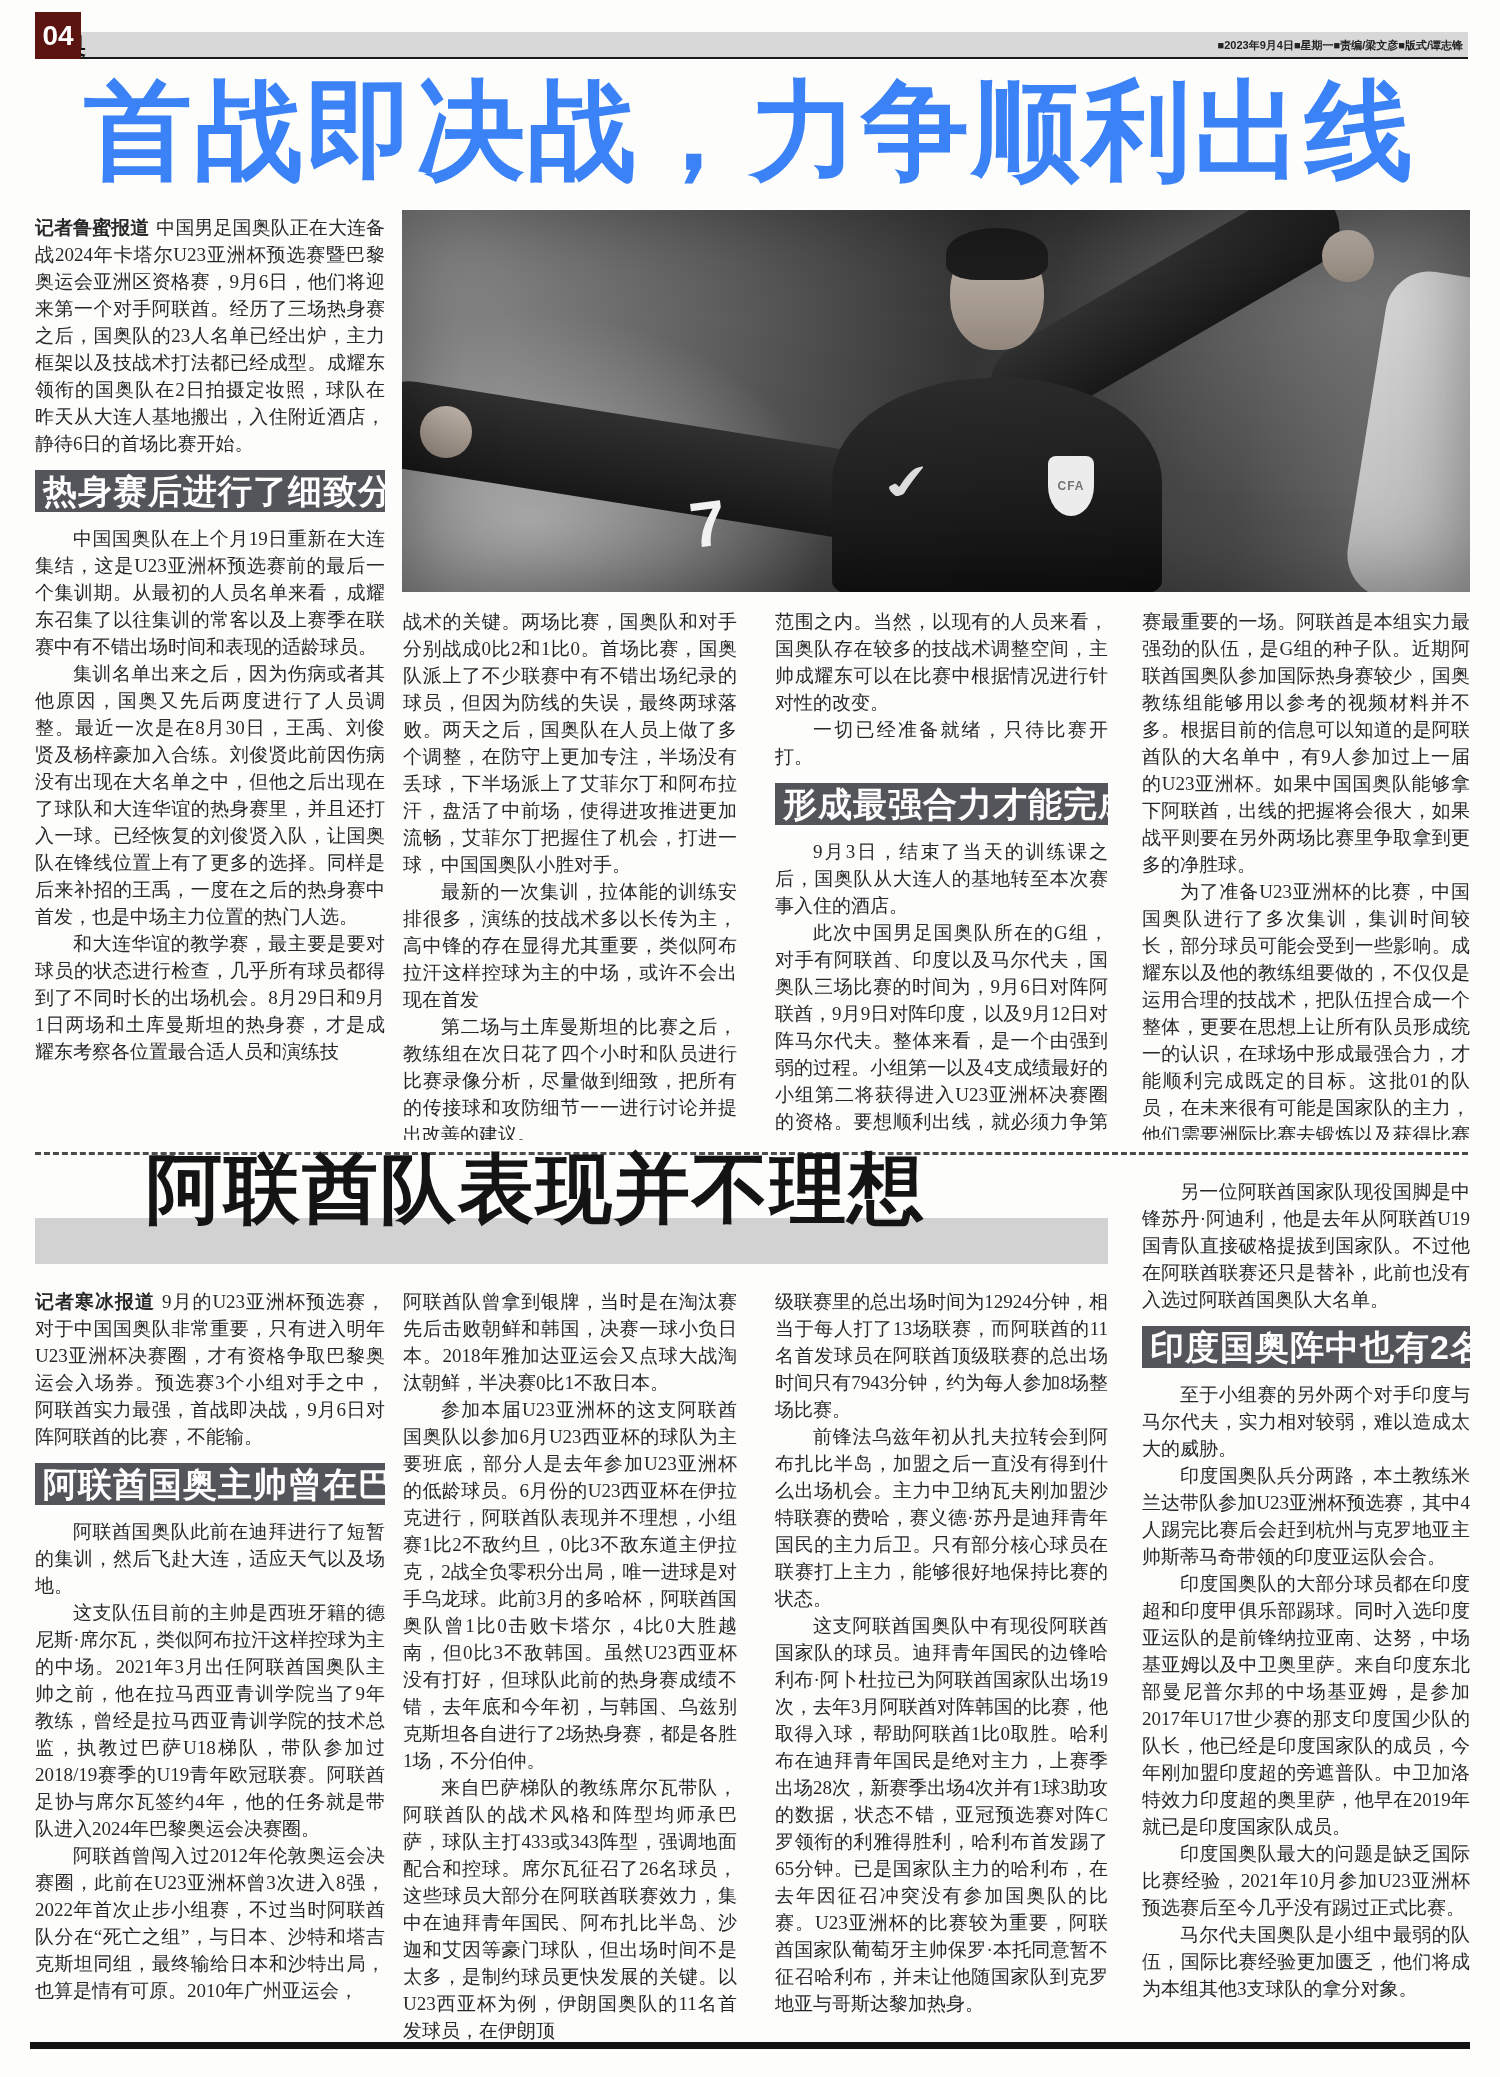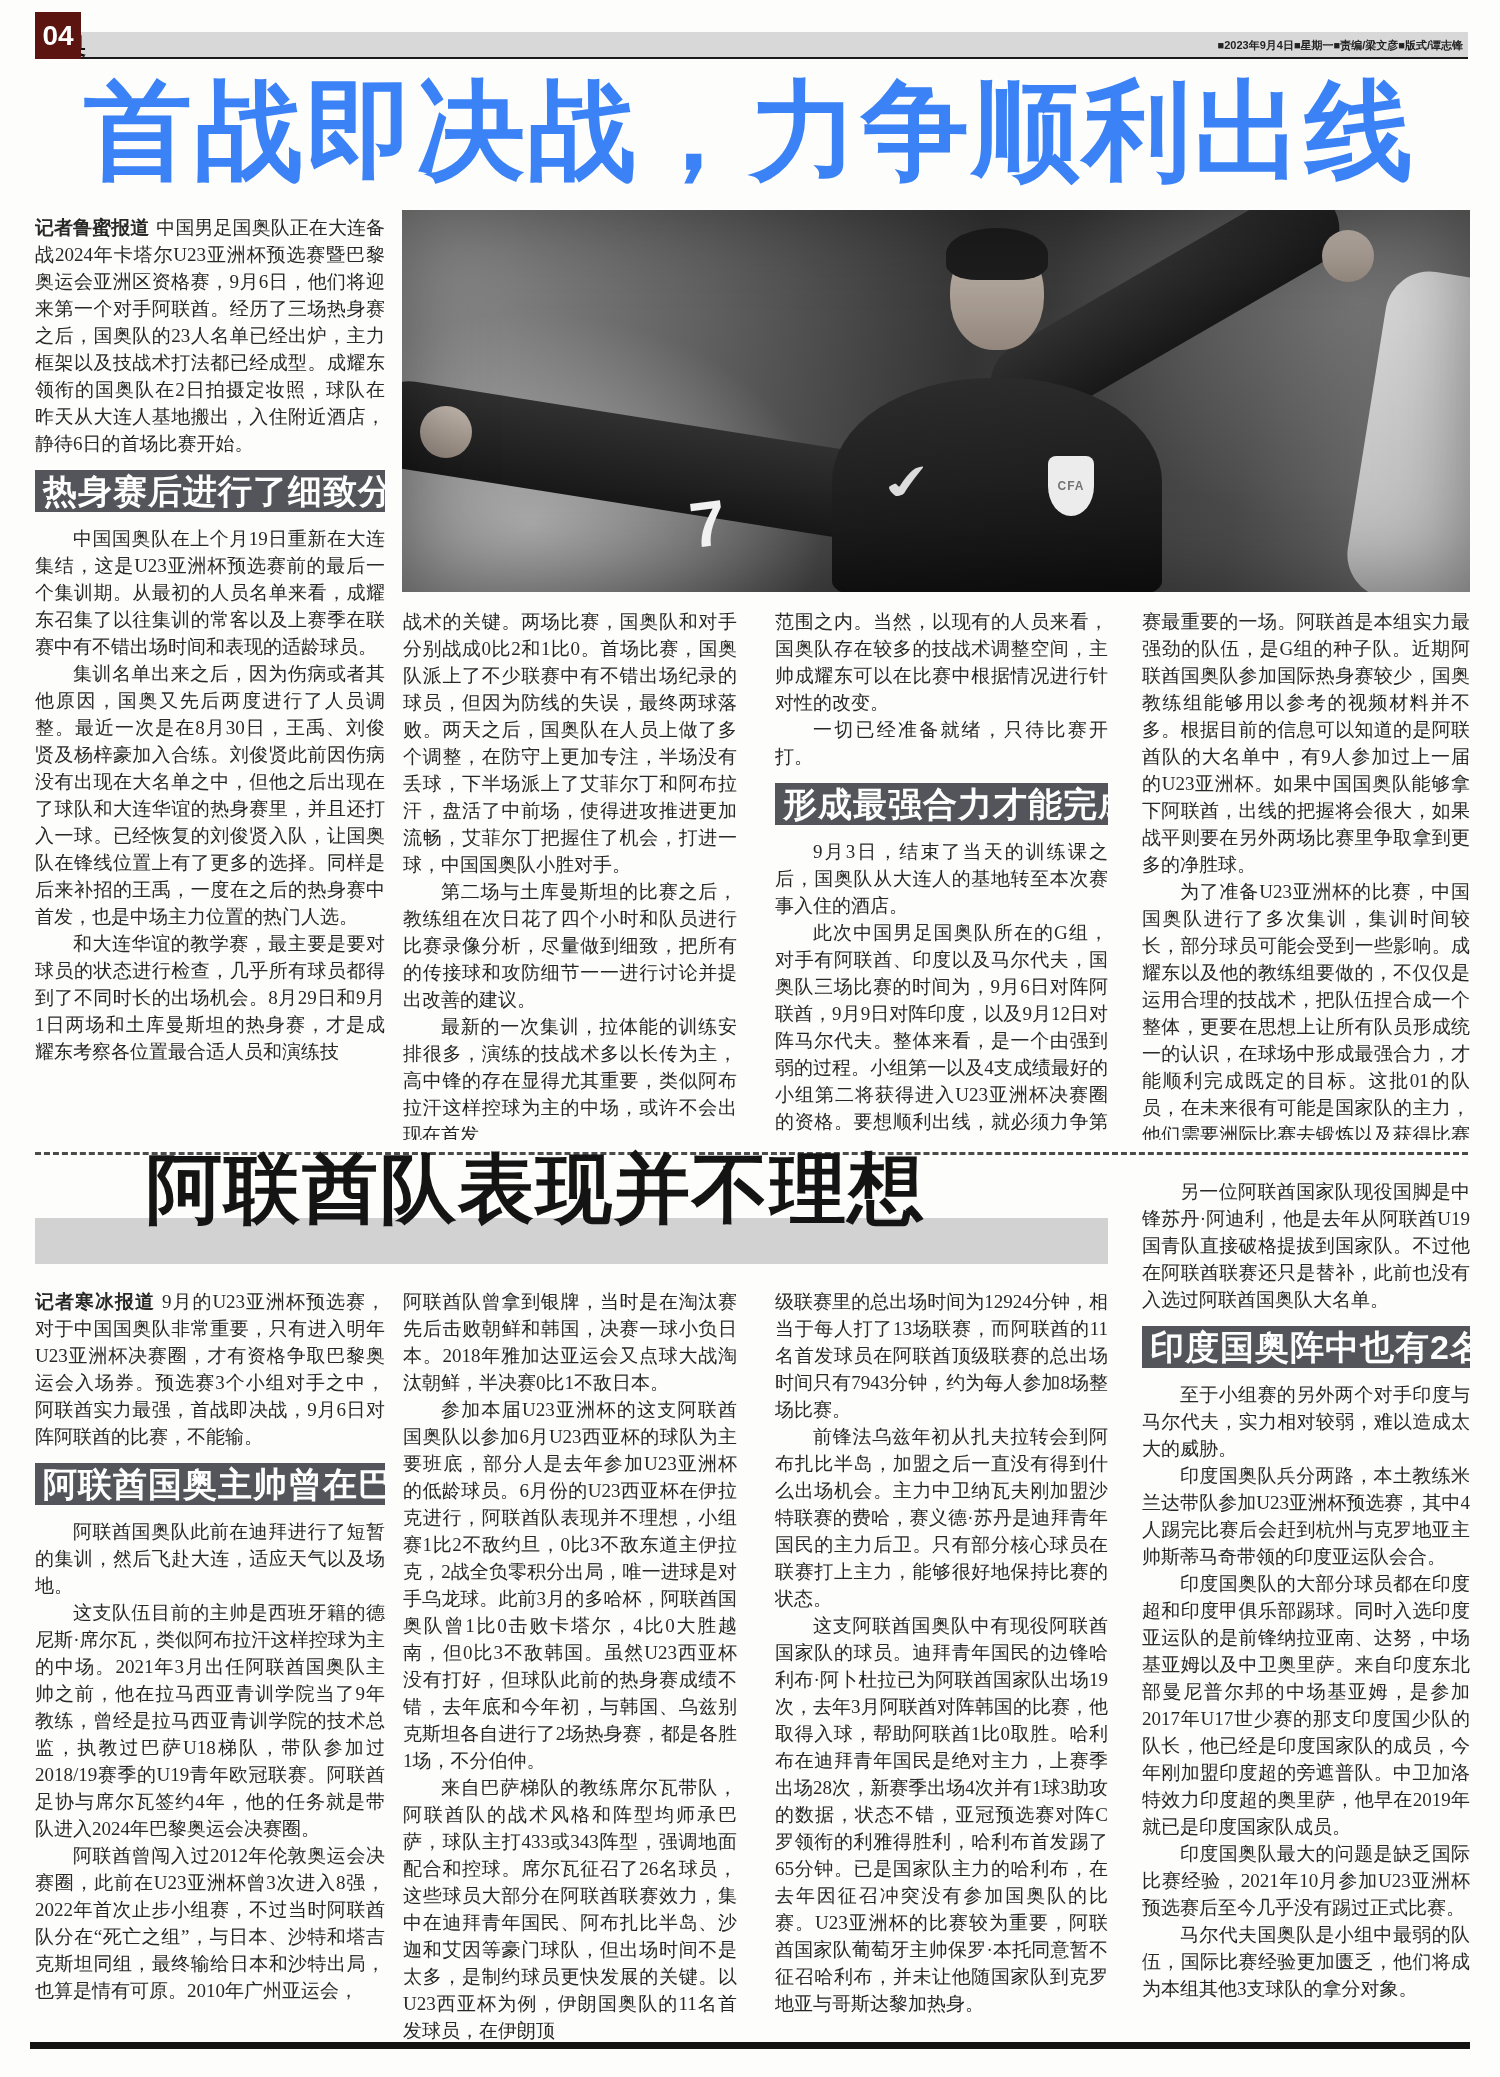--- a/index.html
+++ b/index.html
@@ -146,22 +146,22 @@
   <div class="col" id="s1c1">
     <p class="cont"><b class="reporter">记者鲁蜜报道</b><span>中国男足国奥队正在大连备战2024年卡塔尔U23亚洲杯预选赛暨巴黎奥运会亚洲区资格赛，9月6日，他们将迎来第一个对手阿联酋。经历了三场热身赛之后，国奥队的23人名单已经出炉，主力框架以及技战术打法都已经成型。成耀东领衔的国奥队在2日拍摄定妆照，球队在昨天从大连人基地搬出，入住附近酒店，静待6日的首场比赛开始。</span></p>
     <div class="sec-head">热身赛后进行了细致分析</div>
     <p>中国国奥队在上个月19日重新在大连集结，这是U23亚洲杯预选赛前的最后一个集训期。从最初的人员名单来看，成耀东召集了以往集训的常客以及上赛季在联赛中有不错出场时间和表现的适龄球员。</p>
     <p>集训名单出来之后，因为伤病或者其他原因，国奥又先后两度进行了人员调整。最近一次是在8月30日，王禹、刘俊贤及杨梓豪加入合练。刘俊贤此前因伤病没有出现在大名单之中，但他之后出现在了球队和大连华谊的热身赛里，并且还打入一球。已经恢复的刘俊贤入队，让国奥队在锋线位置上有了更多的选择。同样是后来补招的王禹，一度在之后的热身赛中首发，也是中场主力位置的热门人选。</p>
     <p>和大连华谊的教学赛，最主要是要对球员的状态进行检查，几乎所有球员都得到了不同时长的出场机会。8月29日和9月1日两场和土库曼斯坦的热身赛，才是成耀东考察各位置最合适人员和演练技</p>
   </div>
 
   <div class="col" id="s1c2">
     <p class="cont">战术的关键。两场比赛，国奥队和对手分别战成0比2和1比0。首场比赛，国奥队派上了不少联赛中有不错出场纪录的球员，但因为防线的失误，最终两球落败。两天之后，国奥队在人员上做了多个调整，在防守上更加专注，半场没有丢球，下半场派上了艾菲尔丁和阿布拉汗，盘活了中前场，使得进攻推进更加流畅，艾菲尔丁把握住了机会，打进一球，中国国奥队小胜对手。</p>
+    <p>最新的一次集训，拉体能的训练安排很多，演练的技战术多以长传为主，高中锋的存在显得尤其重要，类似阿布拉汗这样控球为主的中场，或许不会出现在首发</p>
     <p>第二场与土库曼斯坦的比赛之后，教练组在次日花了四个小时和队员进行比赛录像分析，尽量做到细致，把所有的传接球和攻防细节一一进行讨论并提出改善的建议。</p>
-    <p>最新的一次集训，拉体能的训练安排很多，演练的技战术多以长传为主，高中锋的存在显得尤其重要，类似阿布拉汗这样控球为主的中场，或许不会出现在首发</p>
   </div>
 
   <div class="col" id="s1c3">
     <p class="cont">范围之内。当然，以现有的人员来看，国奥队存在较多的技战术调整空间，主帅成耀东可以在比赛中根据情况进行针对性的改变。</p>
     <p>一切已经准备就绪，只待比赛开打。</p>
     <div class="sec-head">形成最强合力才能完成目标</div>
     <p>9月3日，结束了当天的训练课之后，国奥队从大连人的基地转至本次赛事入住的酒店。</p>
     <p>此次中国男足国奥队所在的G组，对手有阿联酋、印度以及马尔代夫，国奥队三场比赛的时间为，9月6日对阵阿联酋，9月9日对阵印度，以及9月12日对阵马尔代夫。整体来看，是一个由强到弱的过程。小组第一以及4支成绩最好的小组第二将获得进入U23亚洲杯决赛圈的资格。要想顺利出线，就必须力争第一。</p>
 
   </div>

